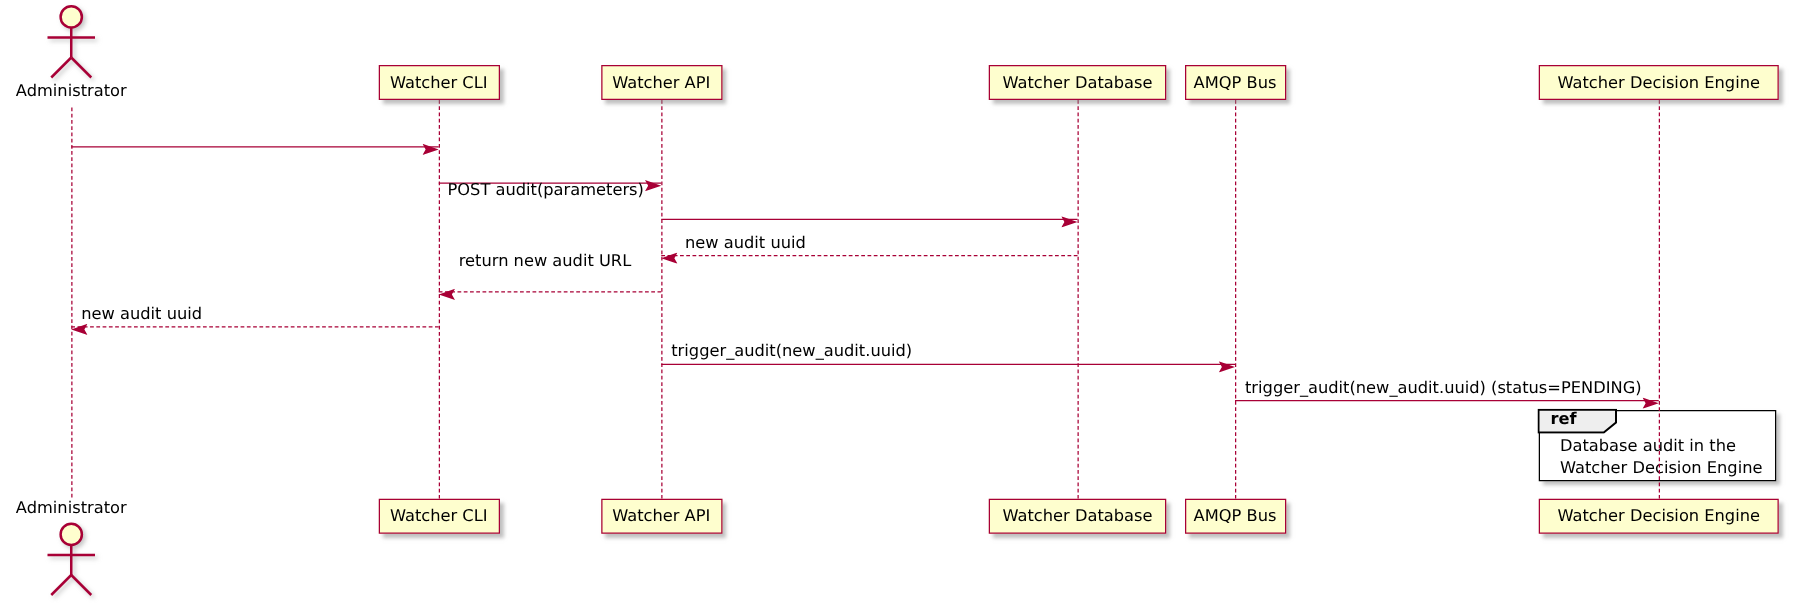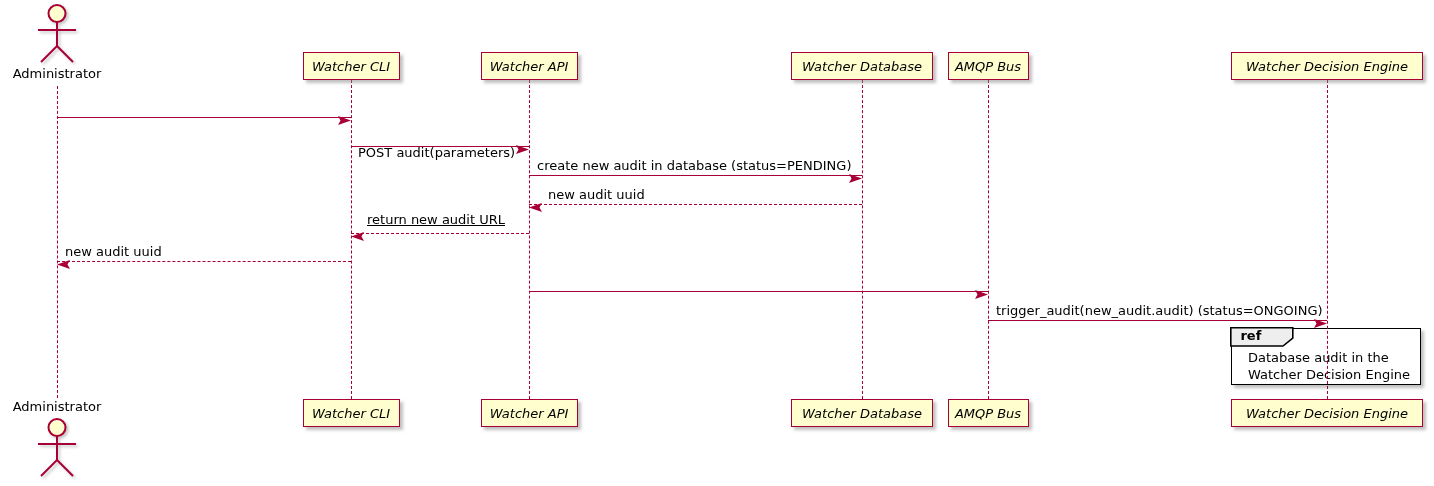--- a/index.html
+++ b/index.html
@@ -12,21 +12,20 @@
     overflow: hidden;
   }
   .lifeline { position: absolute; width: 0; border-left: 1px dashed var(--line, #A80036); }
   .pbox {
     position: absolute; height: 28px;
     background: var(--fill, #FEFECE);
     border: 1.5px solid var(--line, #A80036);
     display: flex; align-items: center; justify-content: center;
     white-space: nowrap;
     box-shadow: 3px 3px 3px rgba(140,140,140,0.55);
-    font-style: italic;
   }
   .actor-label { position: absolute; transform: translateX(-50%); white-space: nowrap; height: 16px; line-height: 16px; }
   .actor-fig { position: absolute; width: 50px; height: 62px; filter: drop-shadow(2.5px 2.5px 1.5px rgba(140,140,140,0.5)); }
   .msg-line  { position: absolute; height: 0; }
   .msg-line.solid  { border-top: 1.2px solid var(--line, #A80036); }
   .msg-line.dashed { border-top: 1px dashed var(--line, #A80036); }
   .msg-label { position: absolute; white-space: nowrap; height: 15px; line-height: 15px; }
   .arrowhead { position: absolute; width: 13px; height: 9px; }
   .ref-box {
     position: absolute;
@@ -97,38 +96,38 @@
       </svg></div>
     <div class="msg-line solid" style="left: 351px; top: 146px; width: 178px;"></div>
     <div class="arrowhead" style="left: 516px; top: 142px;"><svg width="13" height="9" viewBox="0 0 13 9">
         <path d="M0,0 L13,4.5 L0,9 L2.5,4.5 Z" fill="#A80036"></path>
       </svg></div>
     <div class="msg-label" style="left: 358px; top: 129px; margin-top: 16px;">POST audit(parameters)</div>
     <div class="msg-line solid" style="left: 529px; top: 175px; width: 333px;"></div>
     <div class="arrowhead" style="left: 849px; top: 171px;"><svg width="13" height="9" viewBox="0 0 13 9">
         <path d="M0,0 L13,4.5 L0,9 L2.5,4.5 Z" fill="#A80036"></path>
       </svg></div>
-    <div class="msg-label" style="left: 537px; top: 158px;">create new audit in database (status=PENDING)</div>
     <div class="msg-line dashed" style="left: 529px; top: 204px; width: 333px;"></div>
     <div class="arrowhead" style="left: 529px; top: 200px;"><svg width="13" height="9" viewBox="0 0 13 9">
         <path d="M13,0 L0,4.5 L13,9 L10.5,4.5 Z" fill="#A80036"></path>
       </svg></div>
     <div class="msg-label" style="left: 548px; top: 187px;">new audit uuid</div>
     <div class="msg-line dashed" style="left: 351px; top: 233px; width: 178px;"></div>
     <div class="arrowhead" style="left: 351px; top: 229px;"><svg width="13" height="9" viewBox="0 0 13 9">
         <path d="M13,0 L0,4.5 L13,9 L10.5,4.5 Z" fill="#A80036"></path>
       </svg></div>
-    <div class="msg-label" style="left: 367px; top: 212px; text-decoration: underline;">return new audit URL</div>
+    <div class="msg-label" style="left: 367px; top: 202px;">return new audit URL</div>
     <div class="msg-line dashed" style="left: 57px; top: 261px; width: 294px;"></div>
     <div class="arrowhead" style="left: 57px; top: 257px;"><svg width="13" height="9" viewBox="0 0 13 9">
         <path d="M13,0 L0,4.5 L13,9 L10.5,4.5 Z" fill="#A80036"></path>
       </svg></div>
     <div class="msg-label" style="left: 65px; top: 244px;">new audit uuid</div>
     <div class="msg-line solid" style="left: 529px; top: 291px; width: 459px;"></div>
     <div class="arrowhead" style="left: 975px; top: 287px;"><svg width="13" height="9" viewBox="0 0 13 9">
         <path d="M0,0 L13,4.5 L0,9 L2.5,4.5 Z" fill="#A80036"></path>
       </svg></div>
+    <div class="msg-label" style="left: 537px; top: 274px;">trigger_audit(new_audit.uuid)</div>
     <div class="msg-line solid" style="left: 988px; top: 320px; width: 339px;"></div>
     <div class="arrowhead" style="left: 1314px; top: 316px;"><svg width="13" height="9" viewBox="0 0 13 9">
         <path d="M0,0 L13,4.5 L0,9 L2.5,4.5 Z" fill="#A80036"></path>
       </svg></div>
-    <div class="msg-label" style="left: 996px; top: 303px;">trigger_audit(new_audit.audit) (status=ONGOING)</div>
+    <div class="msg-label" style="left: 996px; top: 303px;">trigger_audit(new_audit.uuid) (status=PENDING)</div>
   </div>
 
 </body></html>

